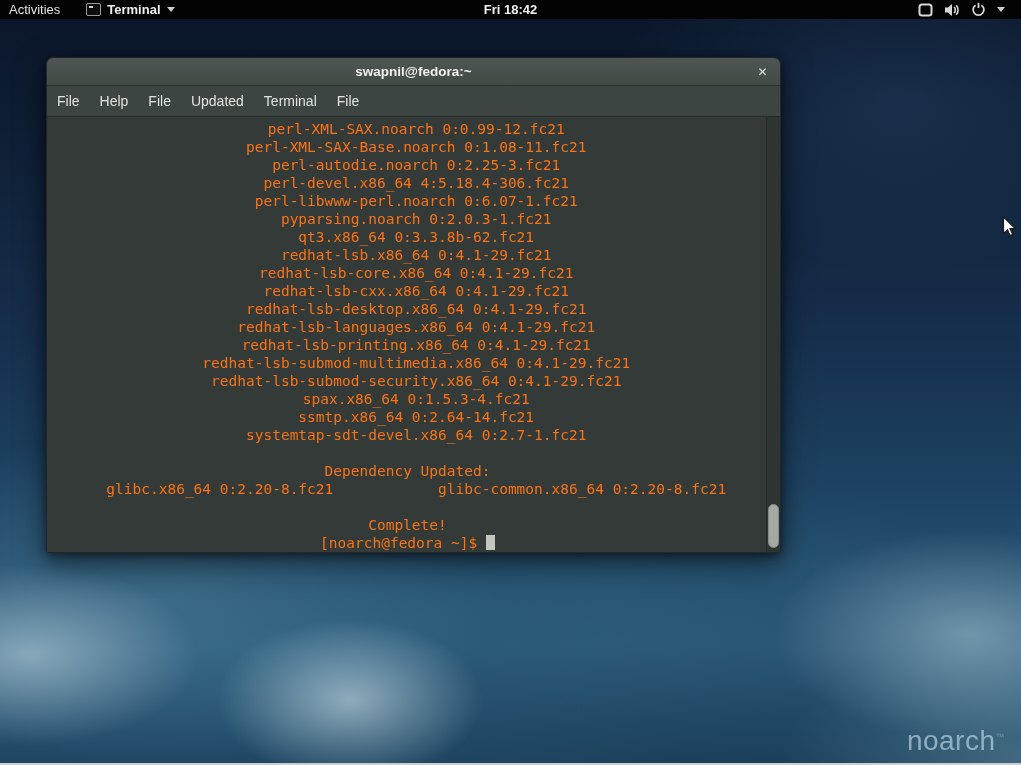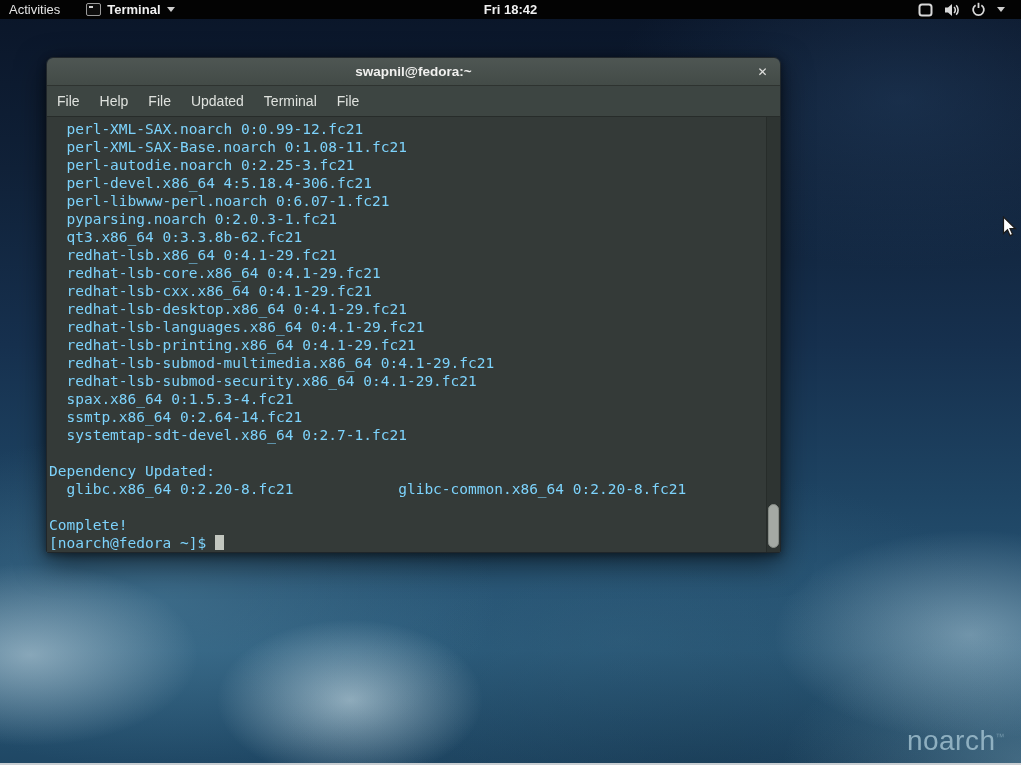--- a/index.html
+++ b/index.html
@@ -38,21 +38,21 @@
   .titlebar{height:27px;flex:0 0 27px;background:linear-gradient(#4e5653,#434b47);
             border-bottom:1px solid #2e3330;position:relative;display:flex;align-items:center;justify-content:center;}
   .title{font-size:13.5px;font-weight:bold;color:#f0f0ee;}
   .close-btn{position:absolute;right:9px;top:5px;width:17px;height:17px;display:flex;align-items:center;justify-content:center;
              color:#e2e2e0;font-size:12px;cursor:default;}
   .menubar{height:30px;flex:0 0 30px;background:#3d4542;border-bottom:1px solid #272c2a;
            display:flex;align-items:center;padding-left:0;font-size:14px;color:#dfe2de;}
   .menu-item{padding:0 10px;line-height:30px;}
   .content{flex:1;background:#343a38;display:flex;min-height:0;}
   pre.term{margin:0;flex:1;padding:3px 0 0 2px;overflow:hidden;
-           font-family:"DejaVu Sans Mono", monospace;font-size:14.5px;line-height:18px;color:#7dd3fc;}
+           font-family:"DejaVu Sans Mono", monospace;font-size:14.5px;line-height:18px;color:#f97316;text-align:center;}
   .cursor{display:inline-block;width:9px;height:15px;background:#c2c6bf;vertical-align:-2px;}
   .scrollbar{flex:0 0 13px;background:#2e3432;border-left:1px solid #272c2a;position:relative;}
   .thumb{position:absolute;left:1px;right:1px;bottom:4px;height:44px;background:#a4a9a4;
          border:1px solid #878c87;border-radius:6px;box-sizing:border-box;}
 
   
   .brand{position:absolute;right:16px;bottom:8px;font-size:28px;letter-spacing:0.5px;
          color:rgba(168,198,213,0.78);}
   .brand sup{font-size:9px;opacity:0.6;}
   .pointer{position:absolute;left:1002px;top:216px;}

